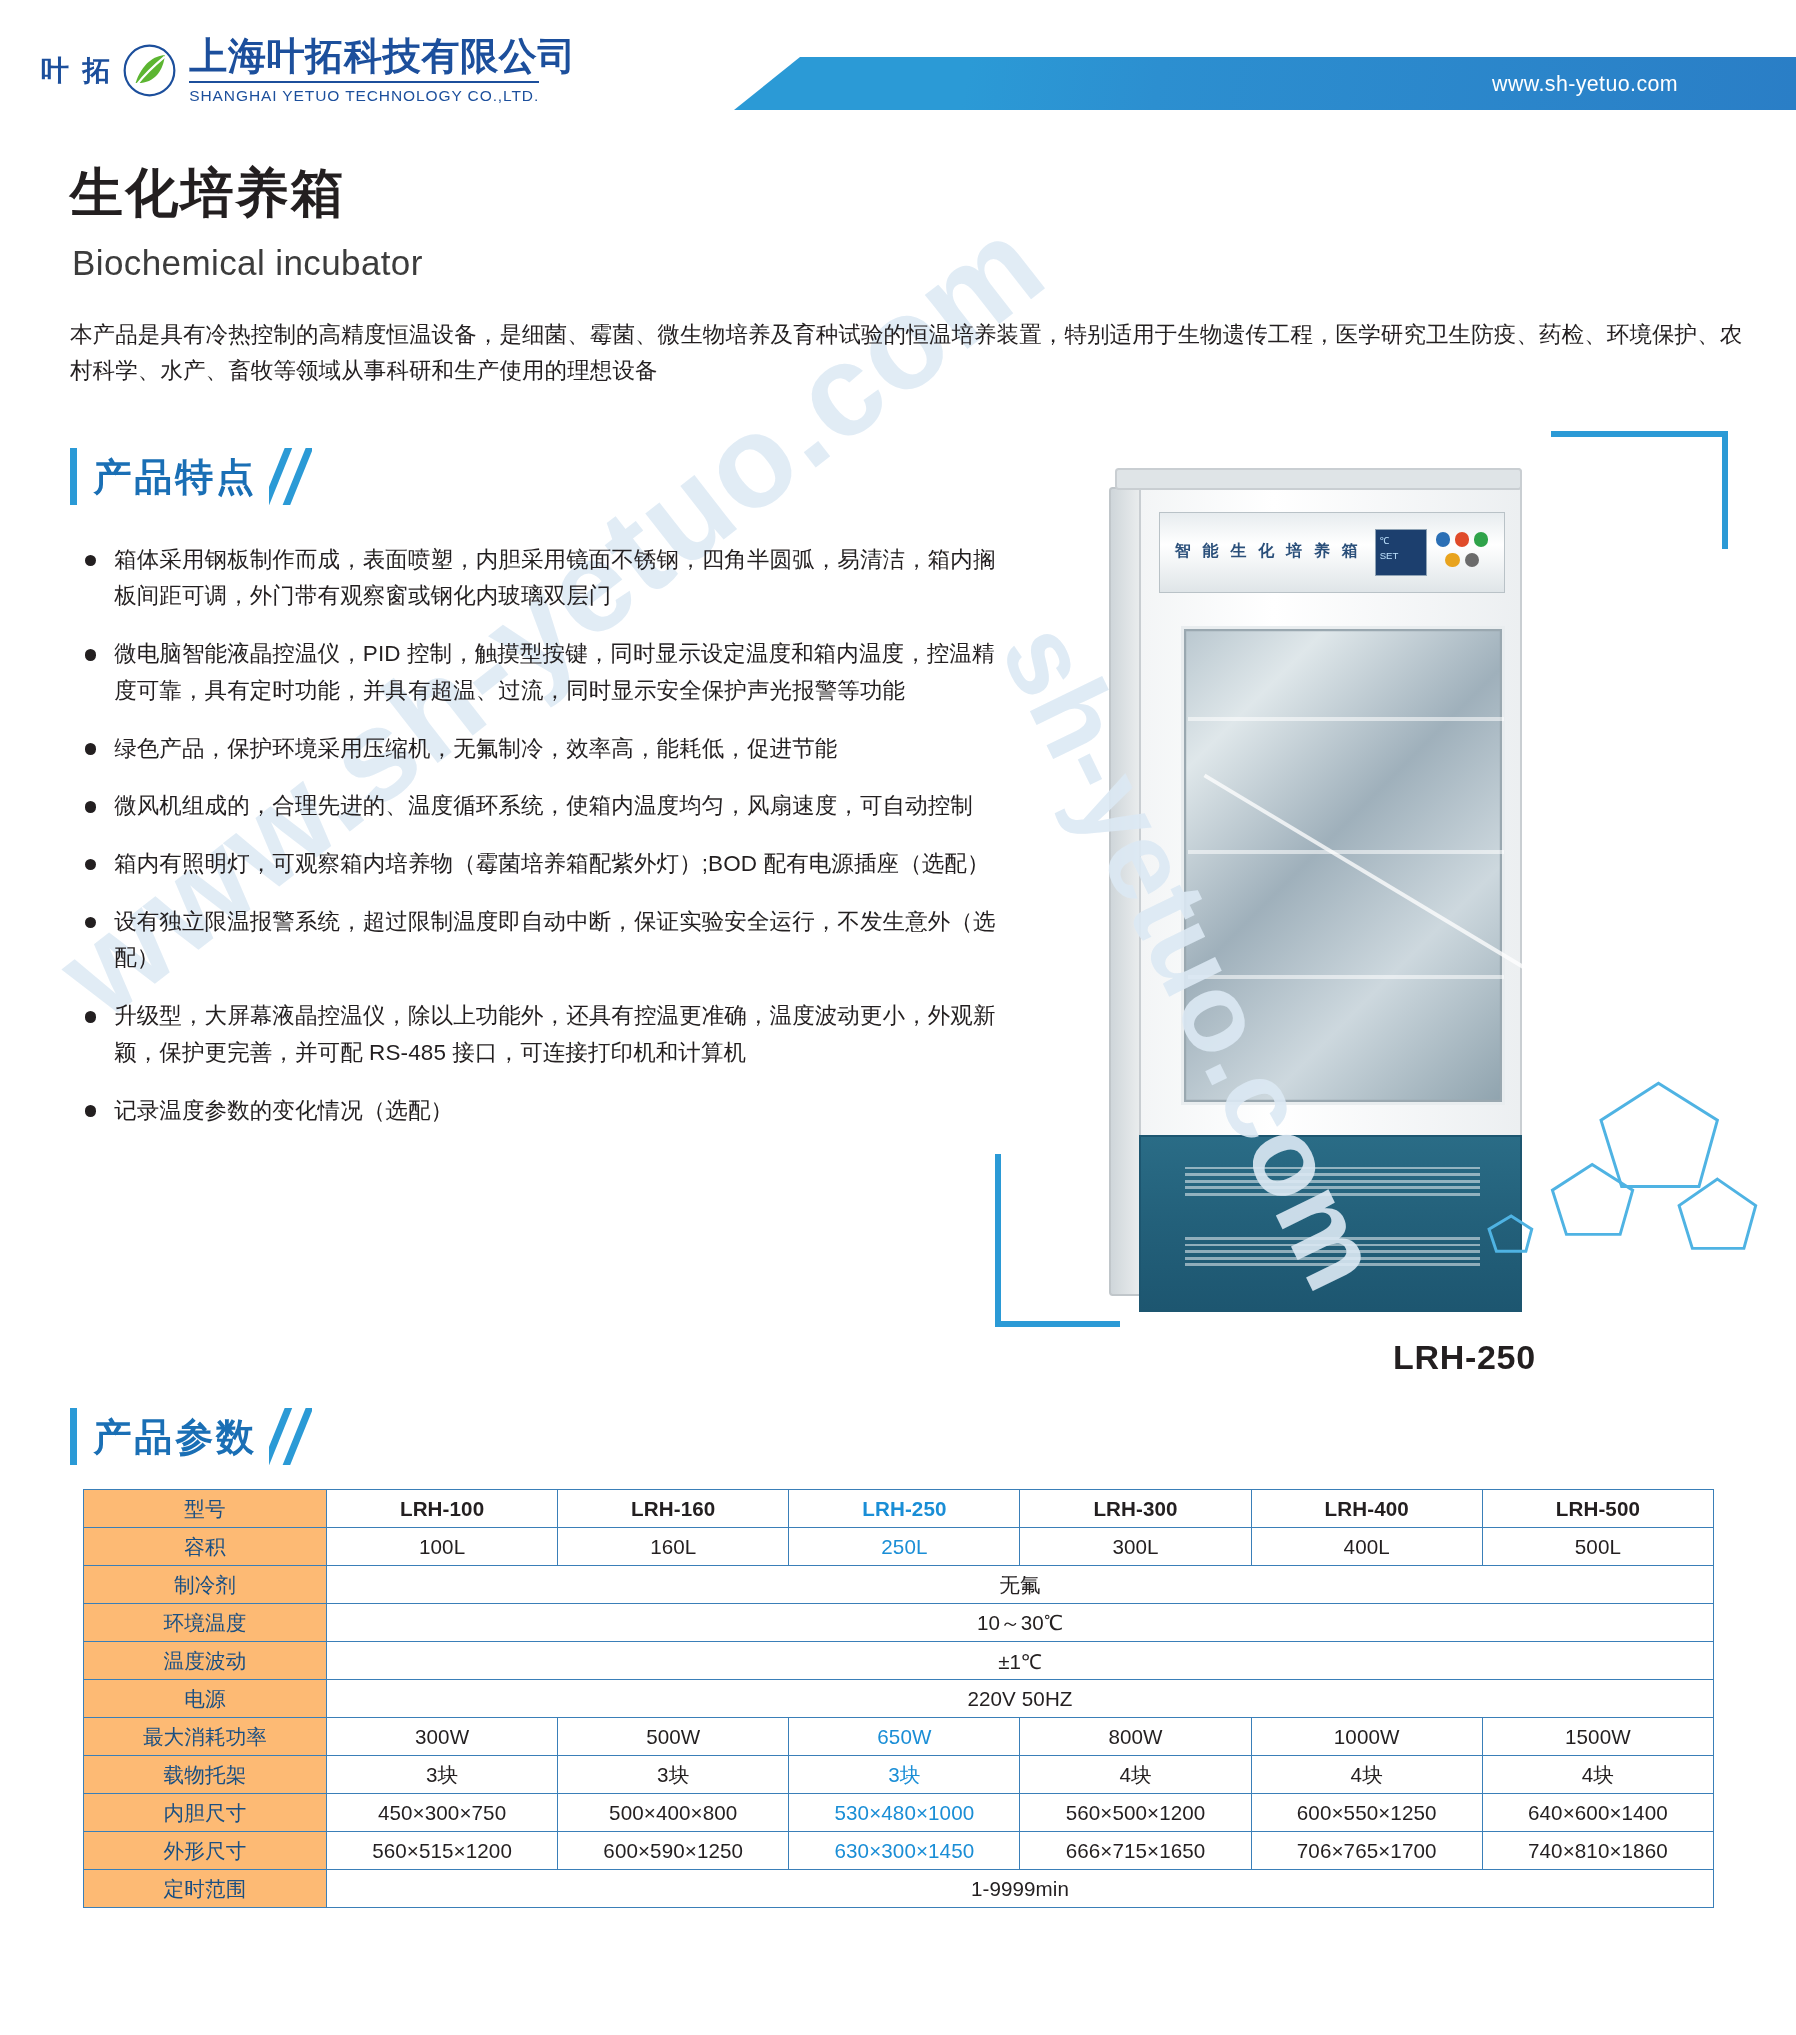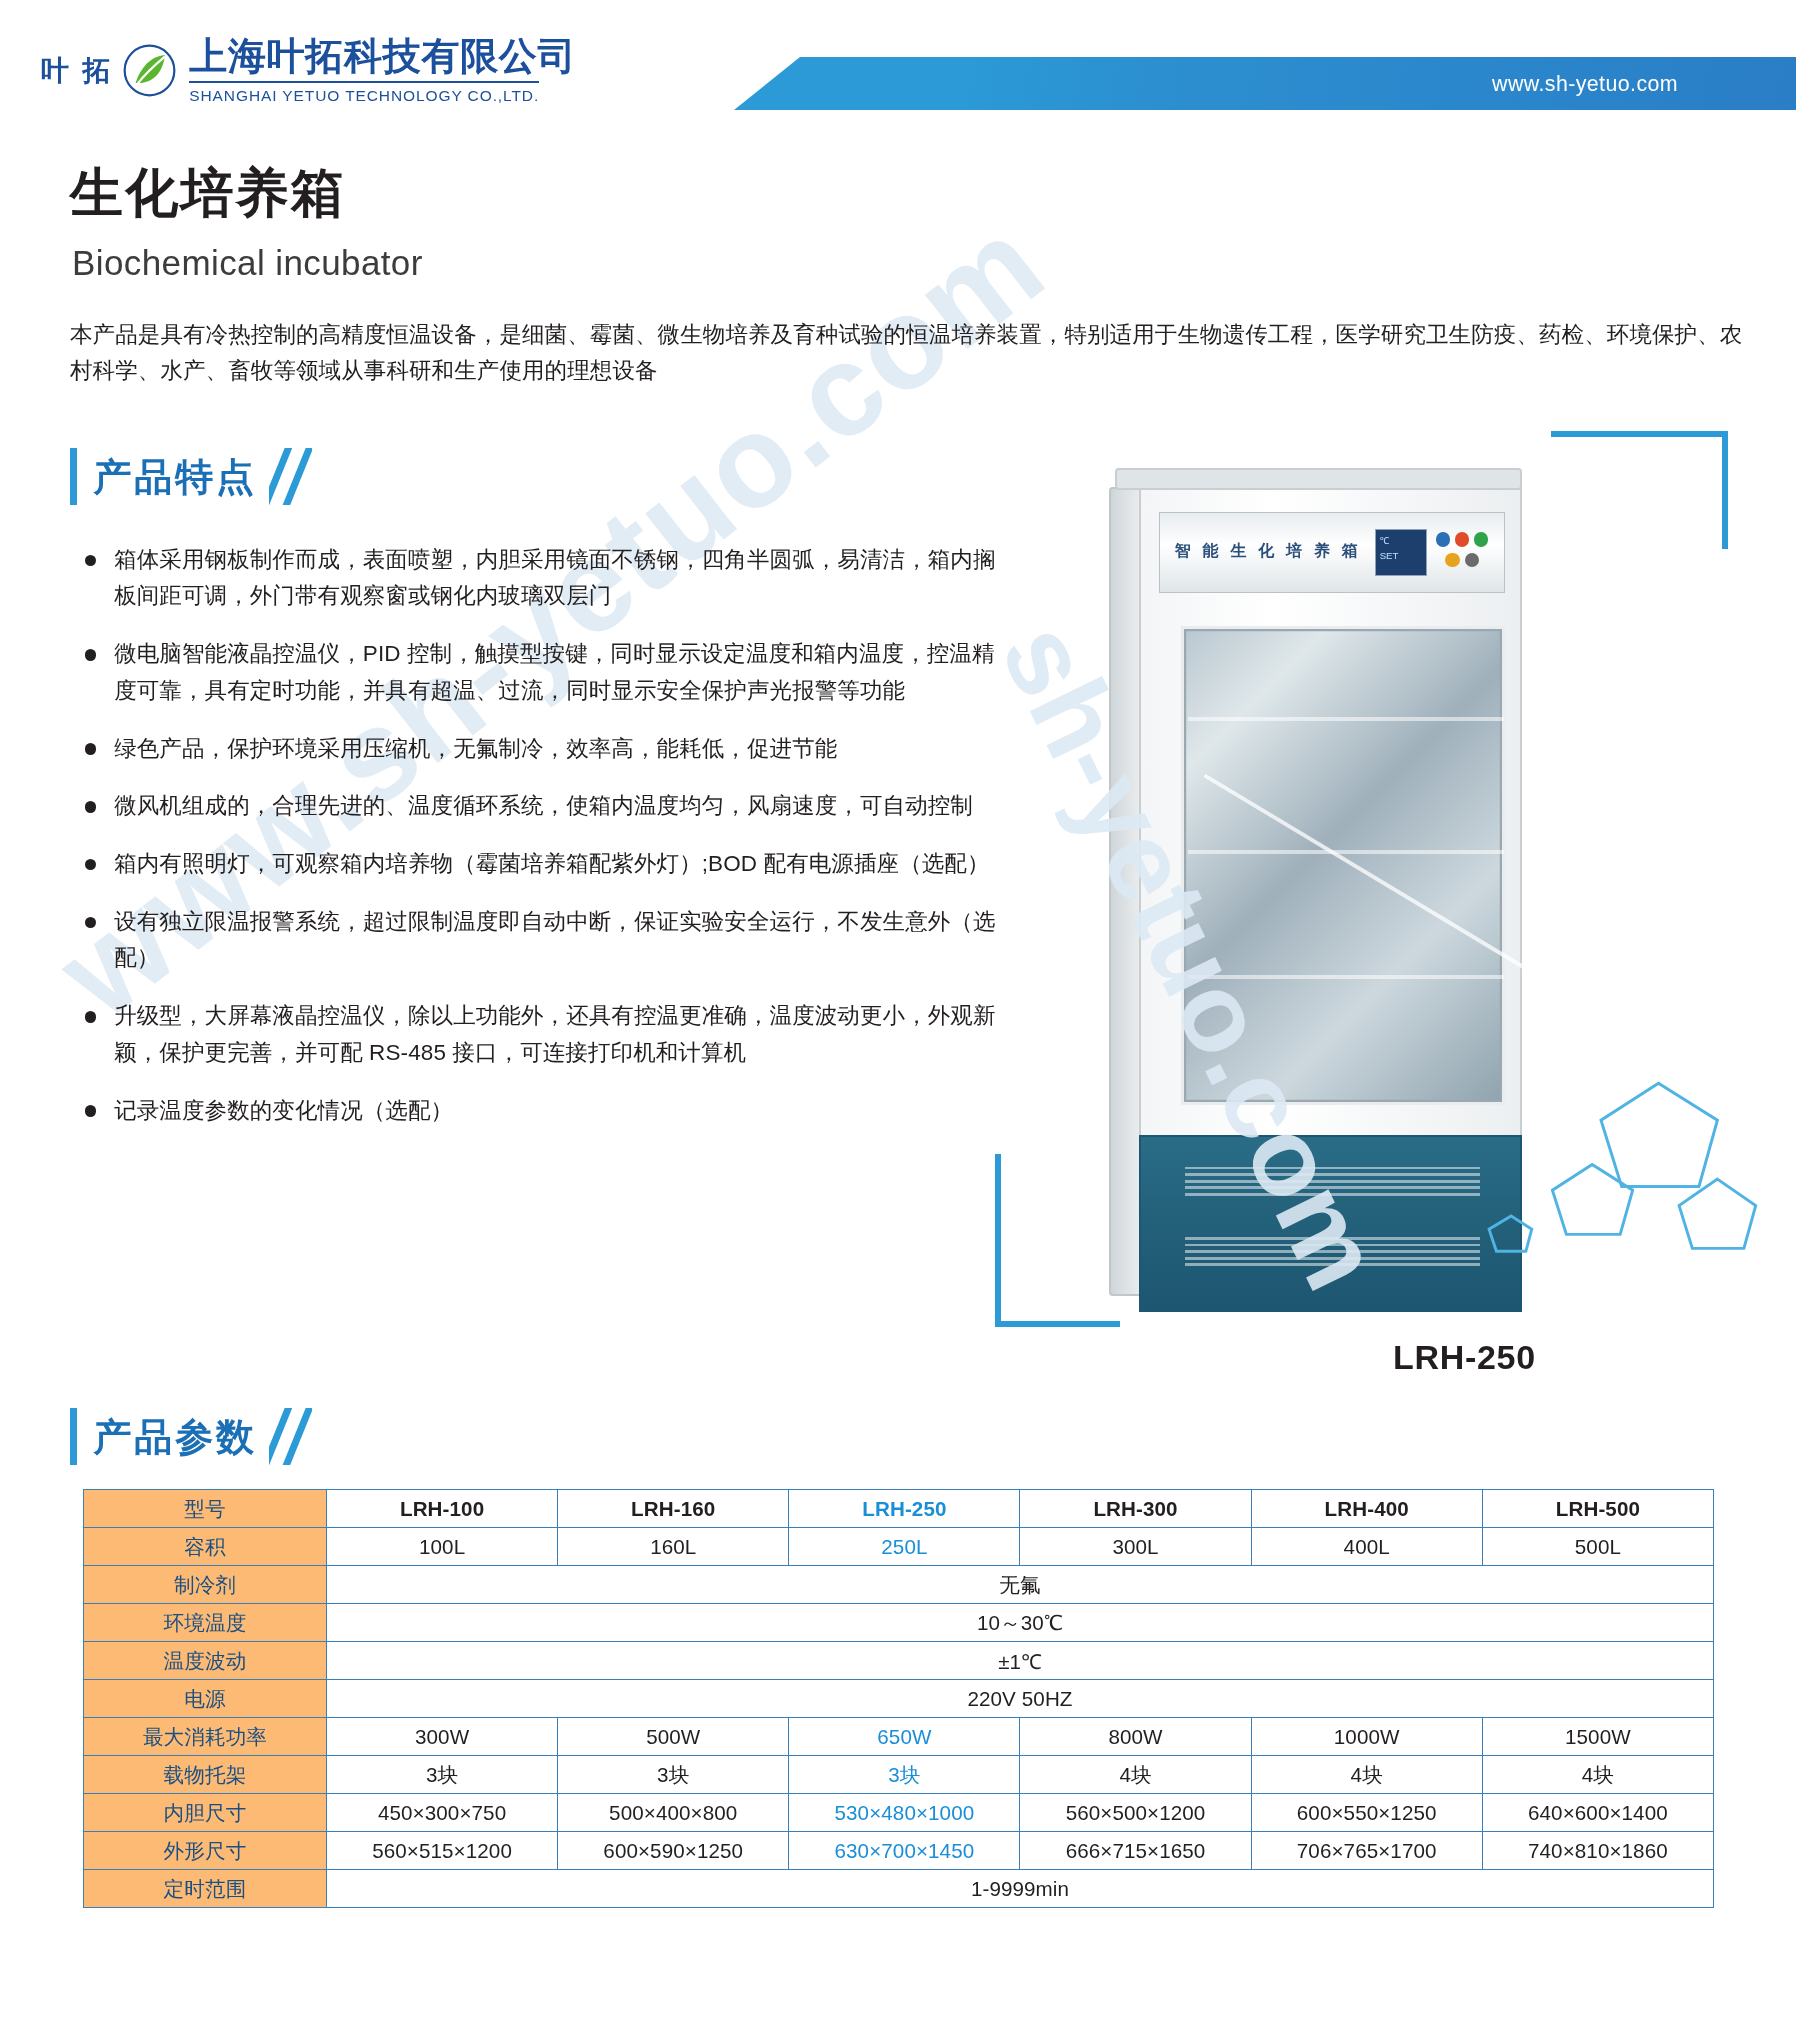--- a/index.html
+++ b/index.html
@@ -561,21 +561,21 @@
           <td>500×400×800</td>
           <td class="hl">530×480×1000</td>
           <td>560×500×1200</td>
           <td>600×550×1250</td>
           <td>640×600×1400</td>
         </tr>
         <tr>
           <td class="rowhead">外形尺寸</td>
           <td>560×515×1200</td>
           <td>600×590×1250</td>
-          <td class="hl">630×700×1450</td>
+          <td class="hl">630×300×1450</td>
           <td>666×715×1650</td>
           <td>706×765×1700</td>
           <td>740×810×1860</td>
         </tr>
         <tr>
           <td class="rowhead">定时范围</td>
           <td colspan="6">1-9999min</td>
         </tr>
       </tbody>
   </table>

